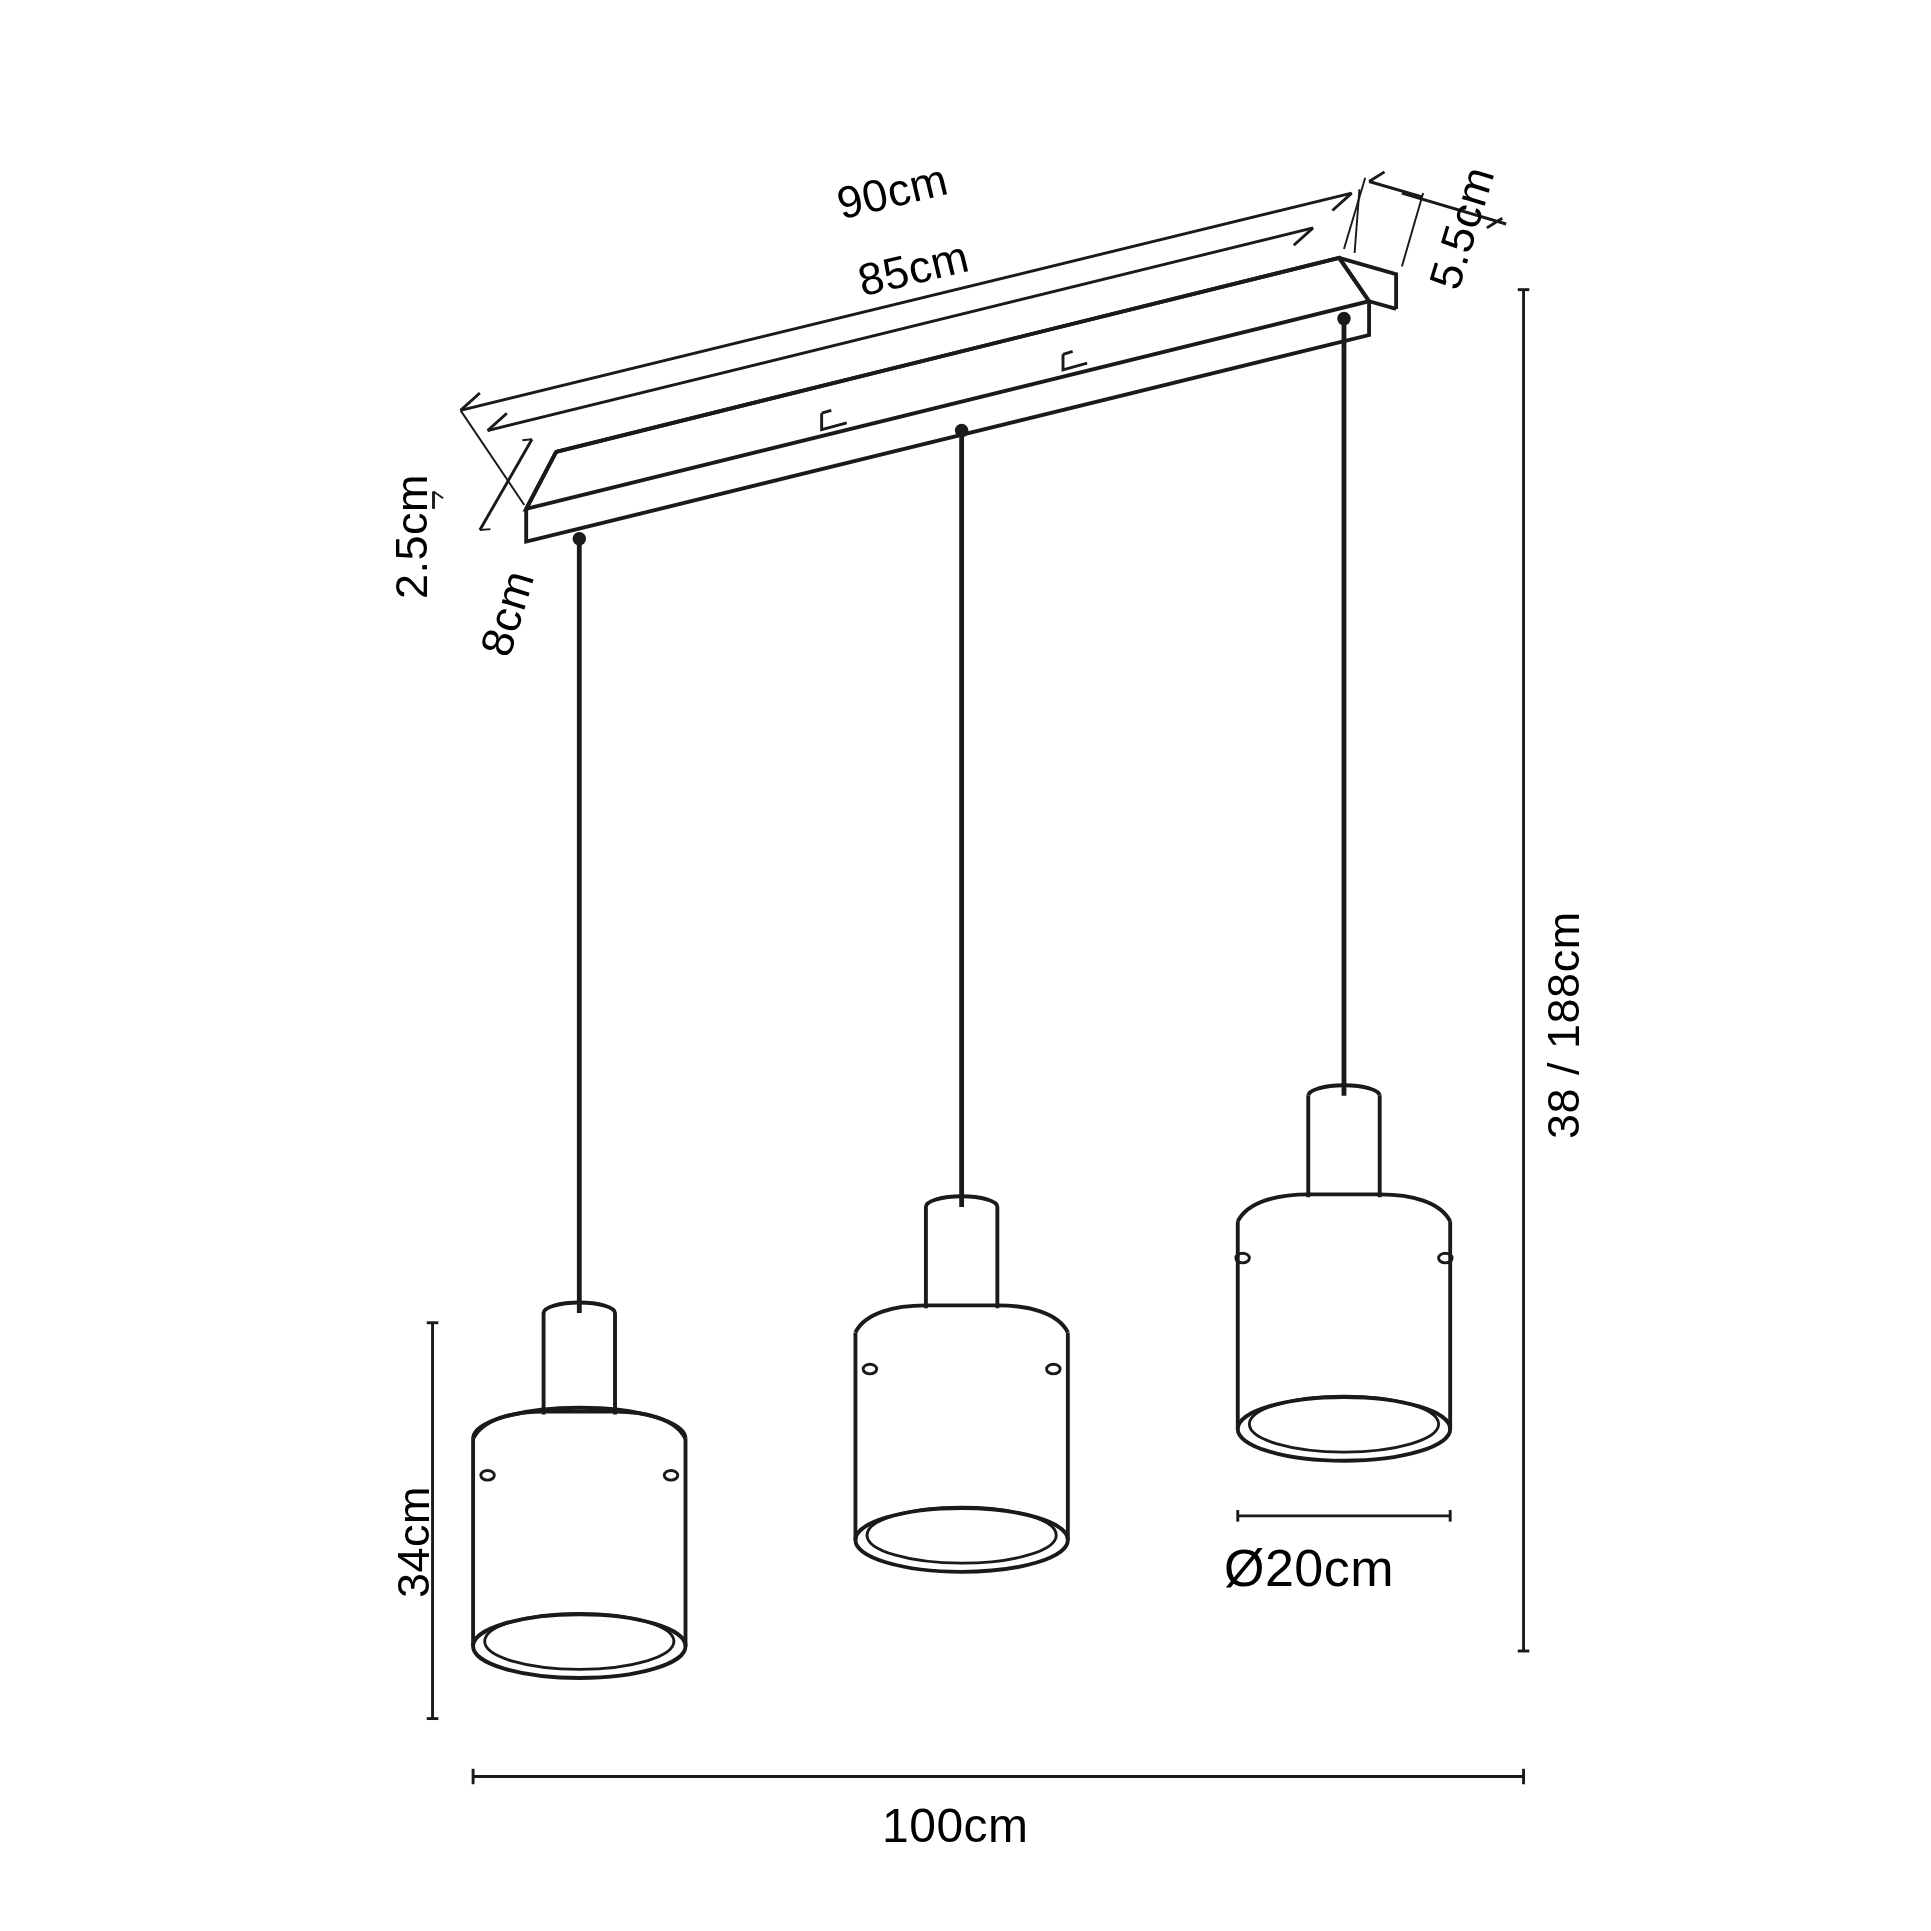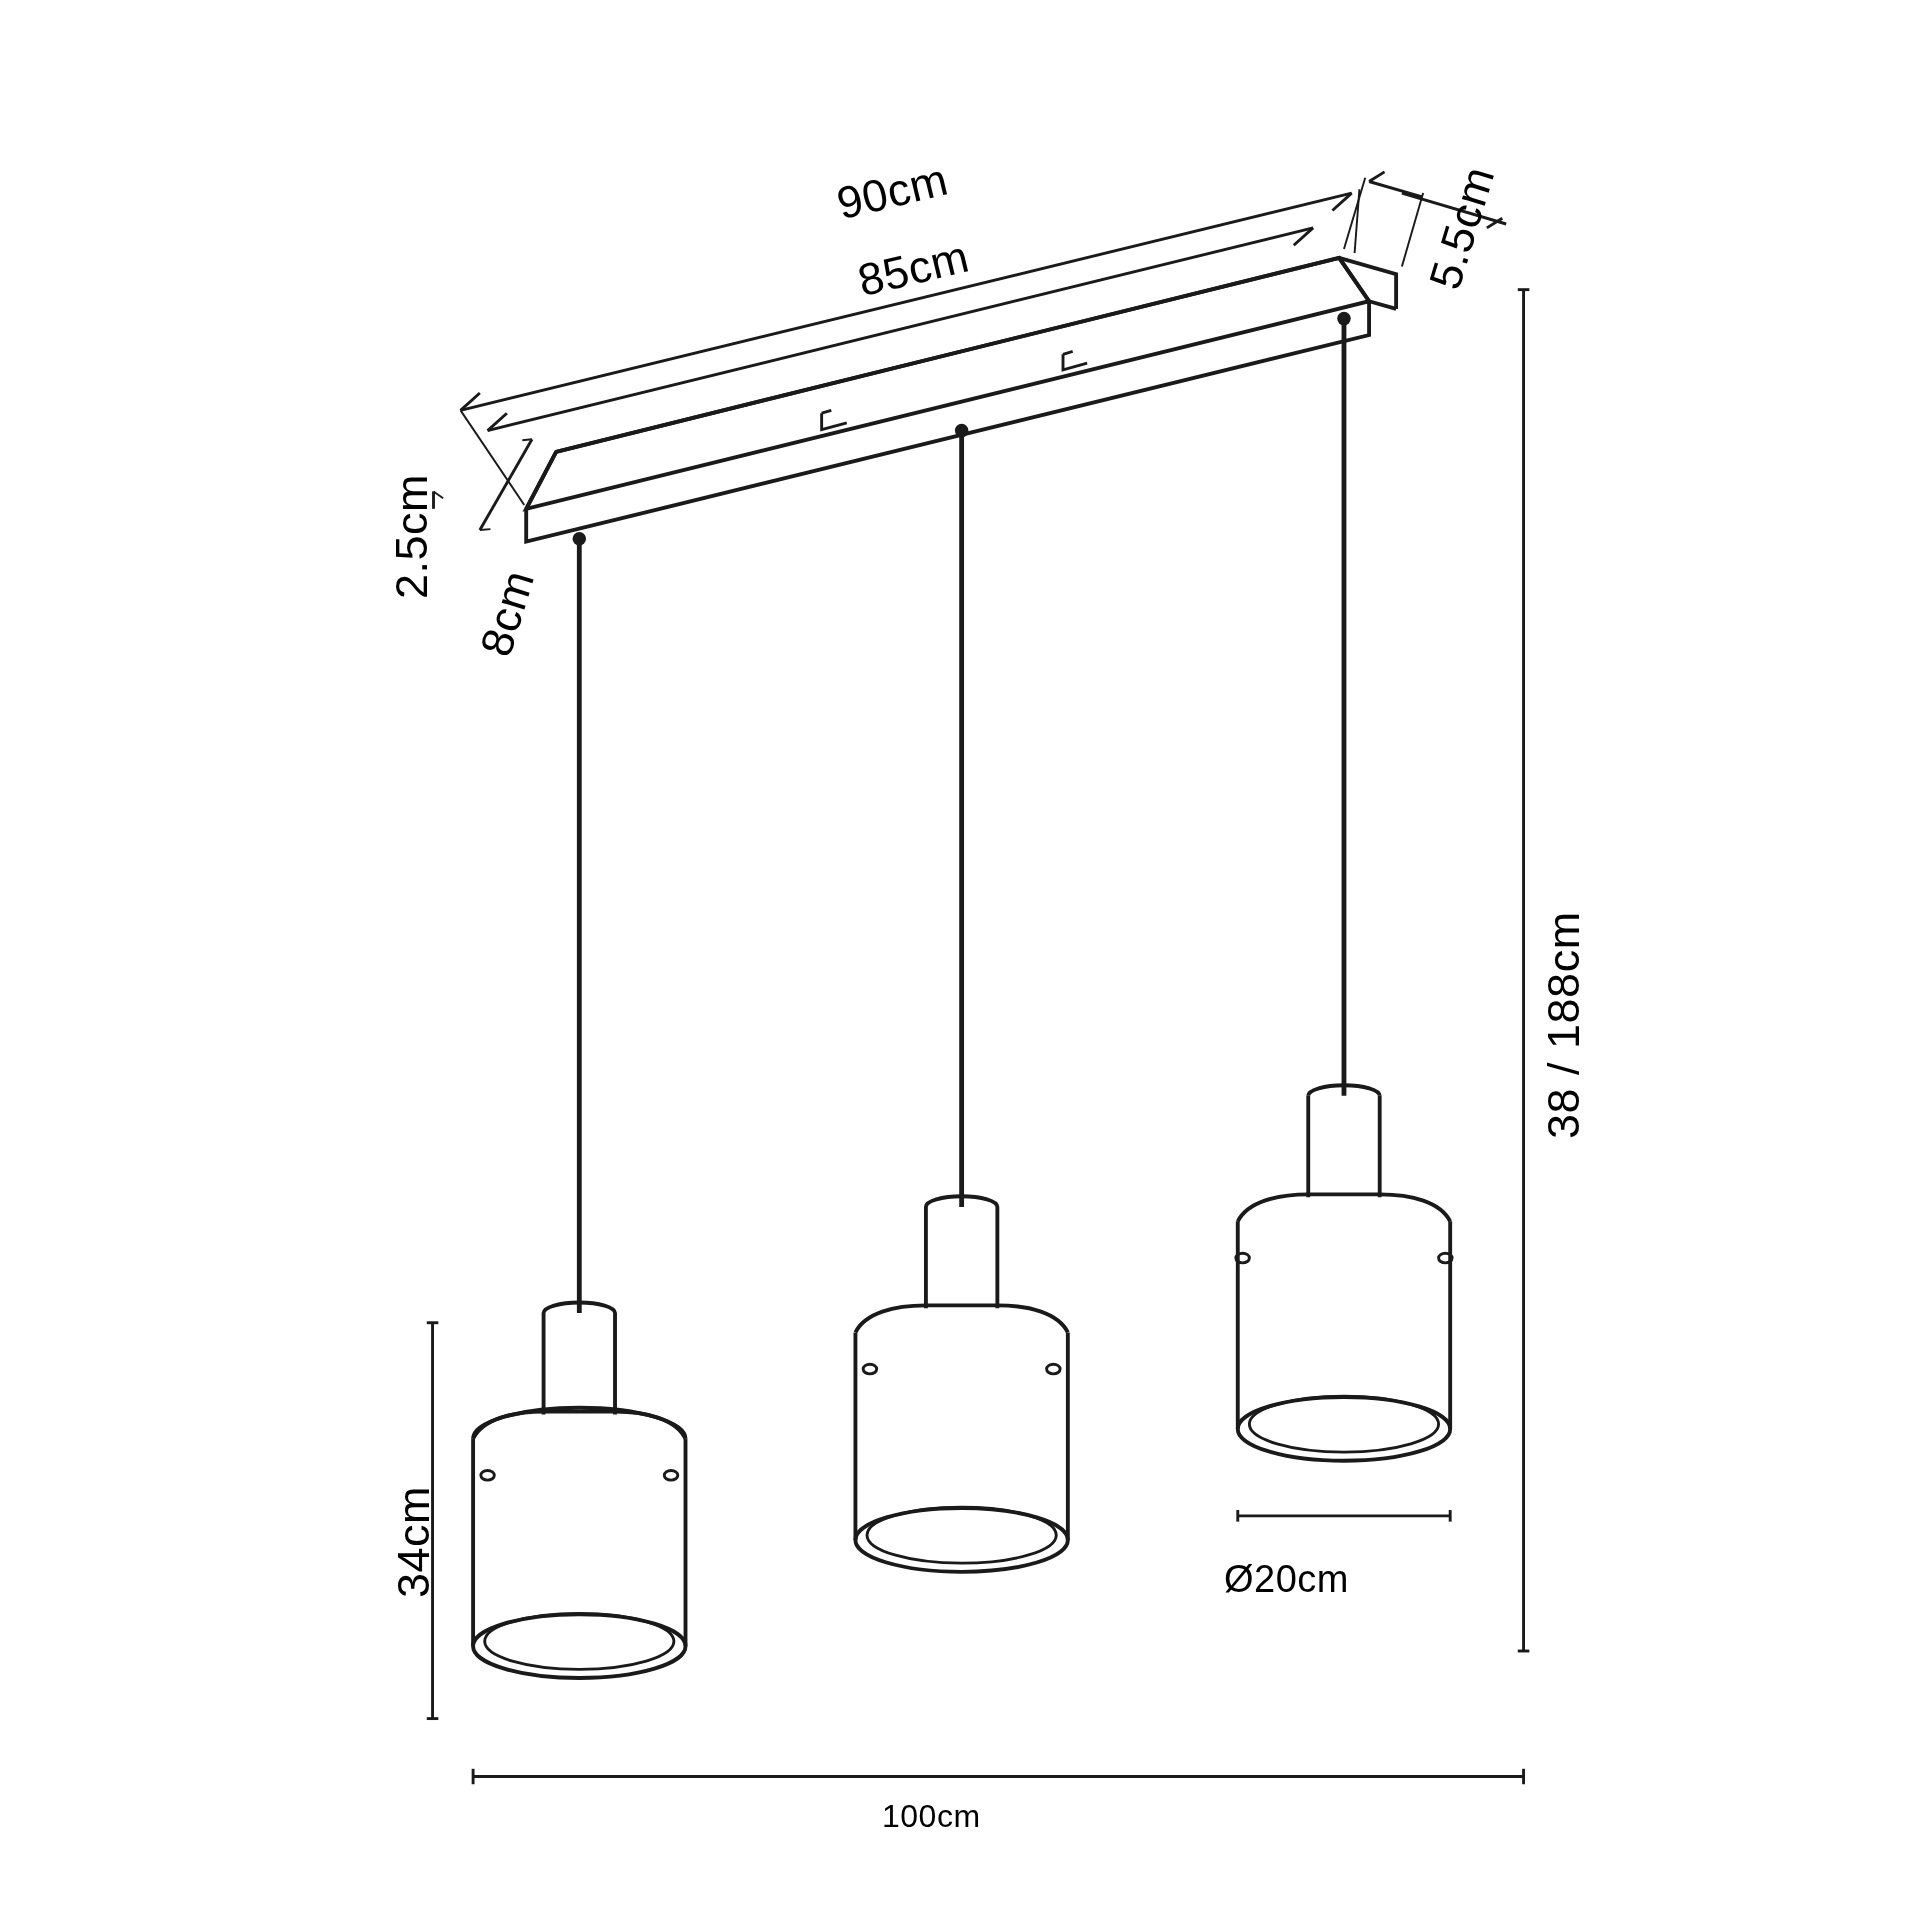--- a/index.html
+++ b/index.html
@@ -208,18 +208,18 @@
   <div class="dim-label rot-90" style="left:1419px; top:280px; font-size:45px; transform:rotate(-73deg); transform-origin:left top;">5.5cm</div>
 
   <div class="dim-label rot-90" style="left:386px; top:599px; font-size:45px;">2.5cm</div>
 
   <div class="dim-label rot-90" style="left:470px; top:647px; font-size:45px; transform:rotate(-73deg); transform-origin:left top;">8cm</div>
 
   <div class="dim-label rot-90" style="left:1538px; top:1139px; font-size:45px;">38 / 188cm</div>
 
   <div class="dim-label rot-90" style="left:388px; top:1598px; font-size:45px;">34cm</div>
 
-  <div class="dim-label" style="left:1224px; top:1538px; font-size:38px;margin-top:20px;">Ø20cm</div>
-
-  <div class="dim-label" style="left:882px; top:1798px; font-size:32px;">100cm</div>
+  <div class="dim-label" style="left:1224px; top:1538px; font-size:52px;">Ø20cm</div>
+
+  <div class="dim-label" style="left:882px; top:1798px; font-size:48px;">100cm</div>
 
 </div>
 
 
 </body></html>

